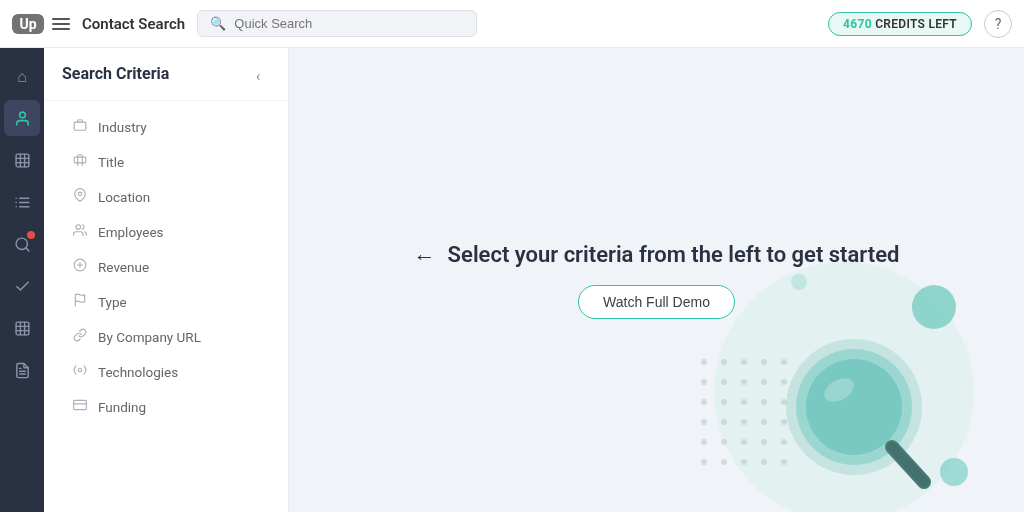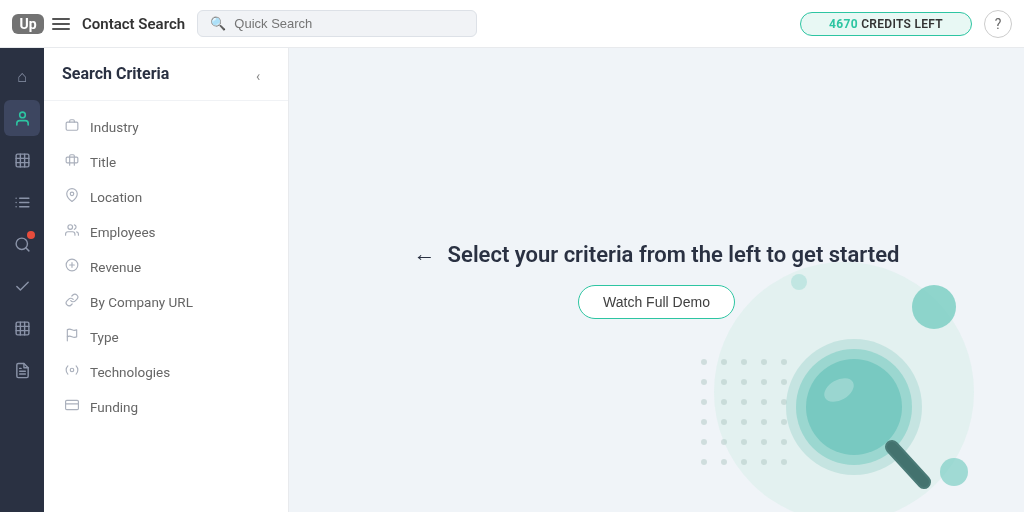--- a/index.html
+++ b/index.html
@@ -77,21 +77,21 @@
     .topbar-right {
       margin-left: auto;
       display: flex;
       align-items: center;
       gap: 12px;
     }
     .credits-badge {
       background: #e8f8f4;
       border: 1px solid #2dc5a2;
       border-radius: 20px;
-      padding: 4px 28px;
+      padding: 4px 14px;
       font-size: 12px;
       font-weight: 600;
       color: #333;
       letter-spacing: 0.3px;
     }
     .credits-badge span.num {
       color: #2dc5a2;
       font-weight: 700;
     }
     .help-btn {
@@ -167,21 +167,21 @@
       width: 24px;
       height: 24px;
       display: flex;
       align-items: center;
       justify-content: center;
       cursor: pointer;
       color: #888;
       font-size: 14px;
     }
     .criteria-list {
-      padding: 8px 0;
+      padding: 8px 8px;
     }
     .criteria-item {
       display: flex;
       align-items: center;
       gap: 10px;
       padding: 9px 20px;
       cursor: pointer;
       color: #666;
       font-size: 13.5px;
     }
@@ -392,35 +392,35 @@
               <circle cx="12" cy="12" r="10"></circle>
               <path d="M12 8v8M8 12h8"></path>
             </svg>
         </span>
         <span>Revenue</span>
       </div>
 
       <div class="criteria-item">
         <span class="criteria-item-icon">
           <svg width="14" height="14" viewBox="0 0 24 24" fill="none" stroke="#aab0bc" stroke-width="2" stroke-linecap="round" stroke-linejoin="round">
+              <path d="M4 15s1-1 4-1 5 2 8 2 4-1 4-1V3s-1 1-4 1-5-2-8-2-4 1-4 1z"></path>
+              <line x1="4" y1="22" x2="4" y2="15"></line>
+            </svg>
+        </span>
+        <span>Type</span>
+      </div>
+
+      <div class="criteria-item">
+        <span class="criteria-item-icon">
+          <svg width="14" height="14" viewBox="0 0 24 24" fill="none" stroke="#aab0bc" stroke-width="2" stroke-linecap="round" stroke-linejoin="round">
               <path d="M10 13a5 5 0 0 0 7.54.54l3-3a5 5 0 0 0-7.07-7.07l-1.72 1.71"></path>
               <path d="M14 11a5 5 0 0 0-7.54-.54l-3 3a5 5 0 0 0 7.07 7.07l1.71-1.71"></path>
             </svg>
         </span>
         <span>By Company URL</span>
-      </div>
-
-      <div class="criteria-item">
-        <span class="criteria-item-icon">
-          <svg width="14" height="14" viewBox="0 0 24 24" fill="none" stroke="#aab0bc" stroke-width="2" stroke-linecap="round" stroke-linejoin="round">
-              <path d="M4 15s1-1 4-1 5 2 8 2 4-1 4-1V3s-1 1-4 1-5-2-8-2-4 1-4 1z"></path>
-              <line x1="4" y1="22" x2="4" y2="15"></line>
-            </svg>
-        </span>
-        <span>Type</span>
       </div>
 
       <div class="criteria-item">
         <span class="criteria-item-icon">
           <svg width="14" height="14" viewBox="0 0 24 24" fill="none" stroke="#aab0bc" stroke-width="2" stroke-linecap="round" stroke-linejoin="round">
               <circle cx="12" cy="12" r="3"></circle>
               <path d="M19.07 4.93a10 10 0 0 1 0 14.14M4.93 4.93a10 10 0 0 0 0 14.14"></path>
             </svg>
         </span>
         <span>Technologies</span>

